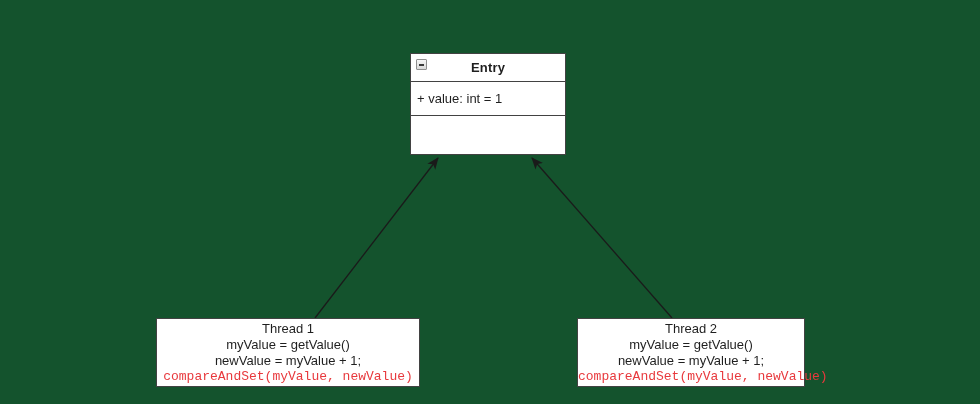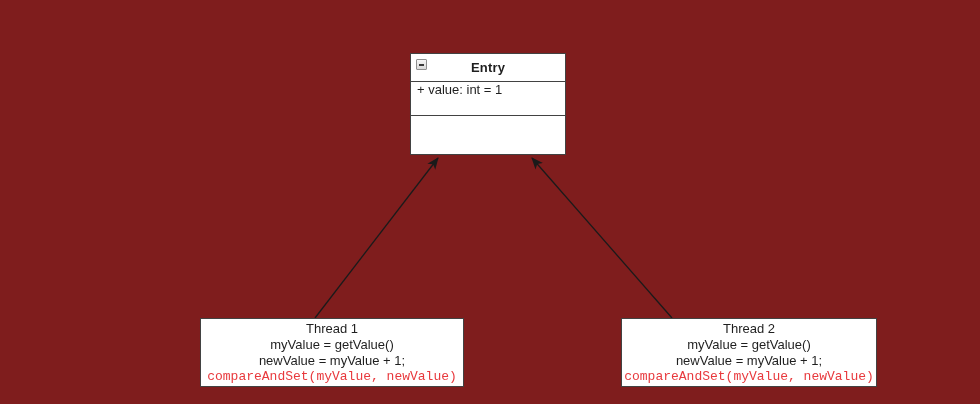--- a/index.html
+++ b/index.html
@@ -5,21 +5,21 @@
   html, body {
     margin: 0;
     padding: 0;
     background: #ffffff;
     font-family: "Liberation Sans", "DejaVu Sans", sans-serif;
   }
   .canvas {
     position: relative;
     width: 980px;
     height: 404px;
-    background: #7f1d1d;
+    background: #14532d;
     overflow: hidden;
   }
   
   .edges {
     position: absolute;
     left: 0; top: 0;
     width: 980px; height: 404px;
   }
   
   .class-box {
@@ -61,42 +61,41 @@
   }
   .collapse-icon .minus-bar {
     width: 5px; height: 2px;
     background: #3a3a3a;
   }
   .class-attrs {
     height: 34px;
     border-bottom: 1.5px solid #424242;
     box-sizing: border-box;
     display: flex;
-    align-items: flex-start;
+    align-items: center;
     padding-left: 6px;
   }
   .class-attr-line {
     font-size: 13px;
     color: #1f1f1f;
   }
   .class-methods {
     flex: 1;
   }
   
   .thread-box {
     position: absolute;
     border: 1.5px solid #424242;
     background: #ffffff;
     box-sizing: border-box;
     text-align: center;
     padding-top: 2px;
-    margin-left: 44px;
   }
   .thread-1 { left: 156px; top: 318px; width: 264px; height: 69px; }
-  .thread-2 { left: 577px; top: 318px; width: 256px; height: 69px; }
+  .thread-2 { left: 577px; top: 318px; width: 228px; height: 69px; }
   .thread-line {
     font-size: 13px;
     line-height: 16px;
     color: #1f1f1f;
     white-space: nowrap;
   }
   .thread-line.hl {
     color: #e8393d;
     font-family: Liberation Mono, monospace;
   }

